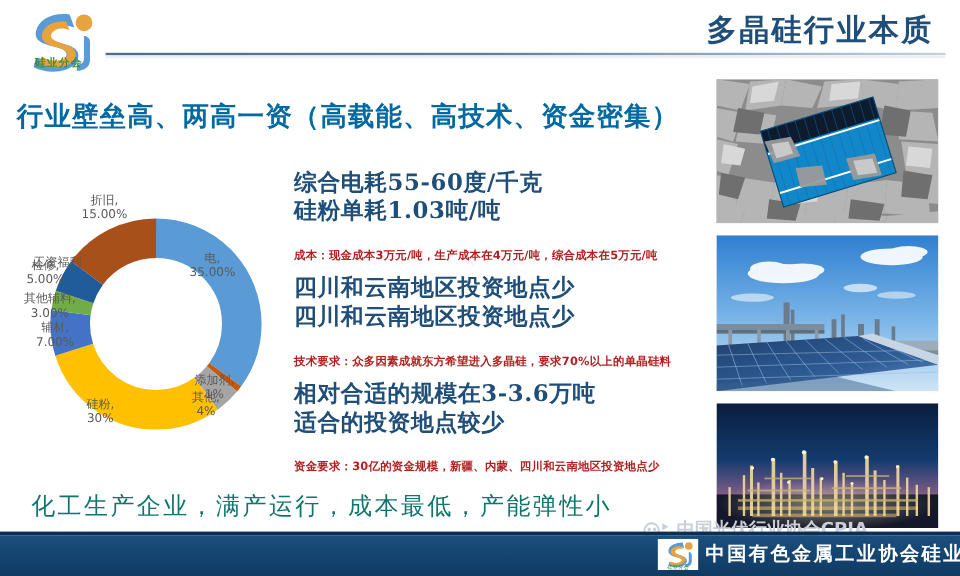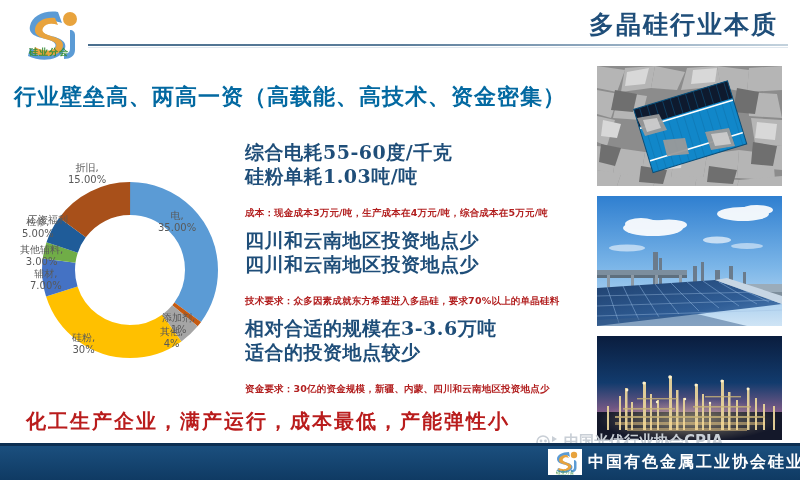--- a/index.html
+++ b/index.html
@@ -30,22 +30,22 @@
 
   
   .blk{position:absolute;left:245px;}
   .blk .big{font-size:19px;font-weight:700;color:#1f4e79;line-height:1.28;
     letter-spacing:.5px;white-space:nowrap;
     font-family:"DejaVu Serif","Liberation Serif",serif;}
   .blk .red{font-size:9.5px;font-weight:700;color:#b21f1f;margin-top:18px;
     white-space:nowrap;letter-spacing:.2px;}
   #blk1{top:140px;} #blk2{top:228px;} #blk3{top:316px;}
 
-  .bottomline{position:absolute;left:26px;top:408px;font-size:20px;font-weight:700;
-    color:#b91c1c;letter-spacing:2px;white-space:nowrap;
+  .bottomline{position:absolute;left:26px;top:408px;font-size:20px;font-weight:400;
+    color:#0f766e;letter-spacing:2px;white-space:nowrap;
     font-family:"DejaVu Serif","Liberation Serif",serif;}
 
   
   .chart-wrap{position:absolute;left:20px;top:160px;width:220px;height:220px;}
   .donut{position:absolute;left:0;top:0;width:220px;height:220px;}
   .pielabel{position:absolute;font-size:10px;color:#595959;text-align:center;
     line-height:1.15;white-space:nowrap;}
 
   
   .photo{position:absolute;left:597px;overflow:hidden;background:#ddd;}

